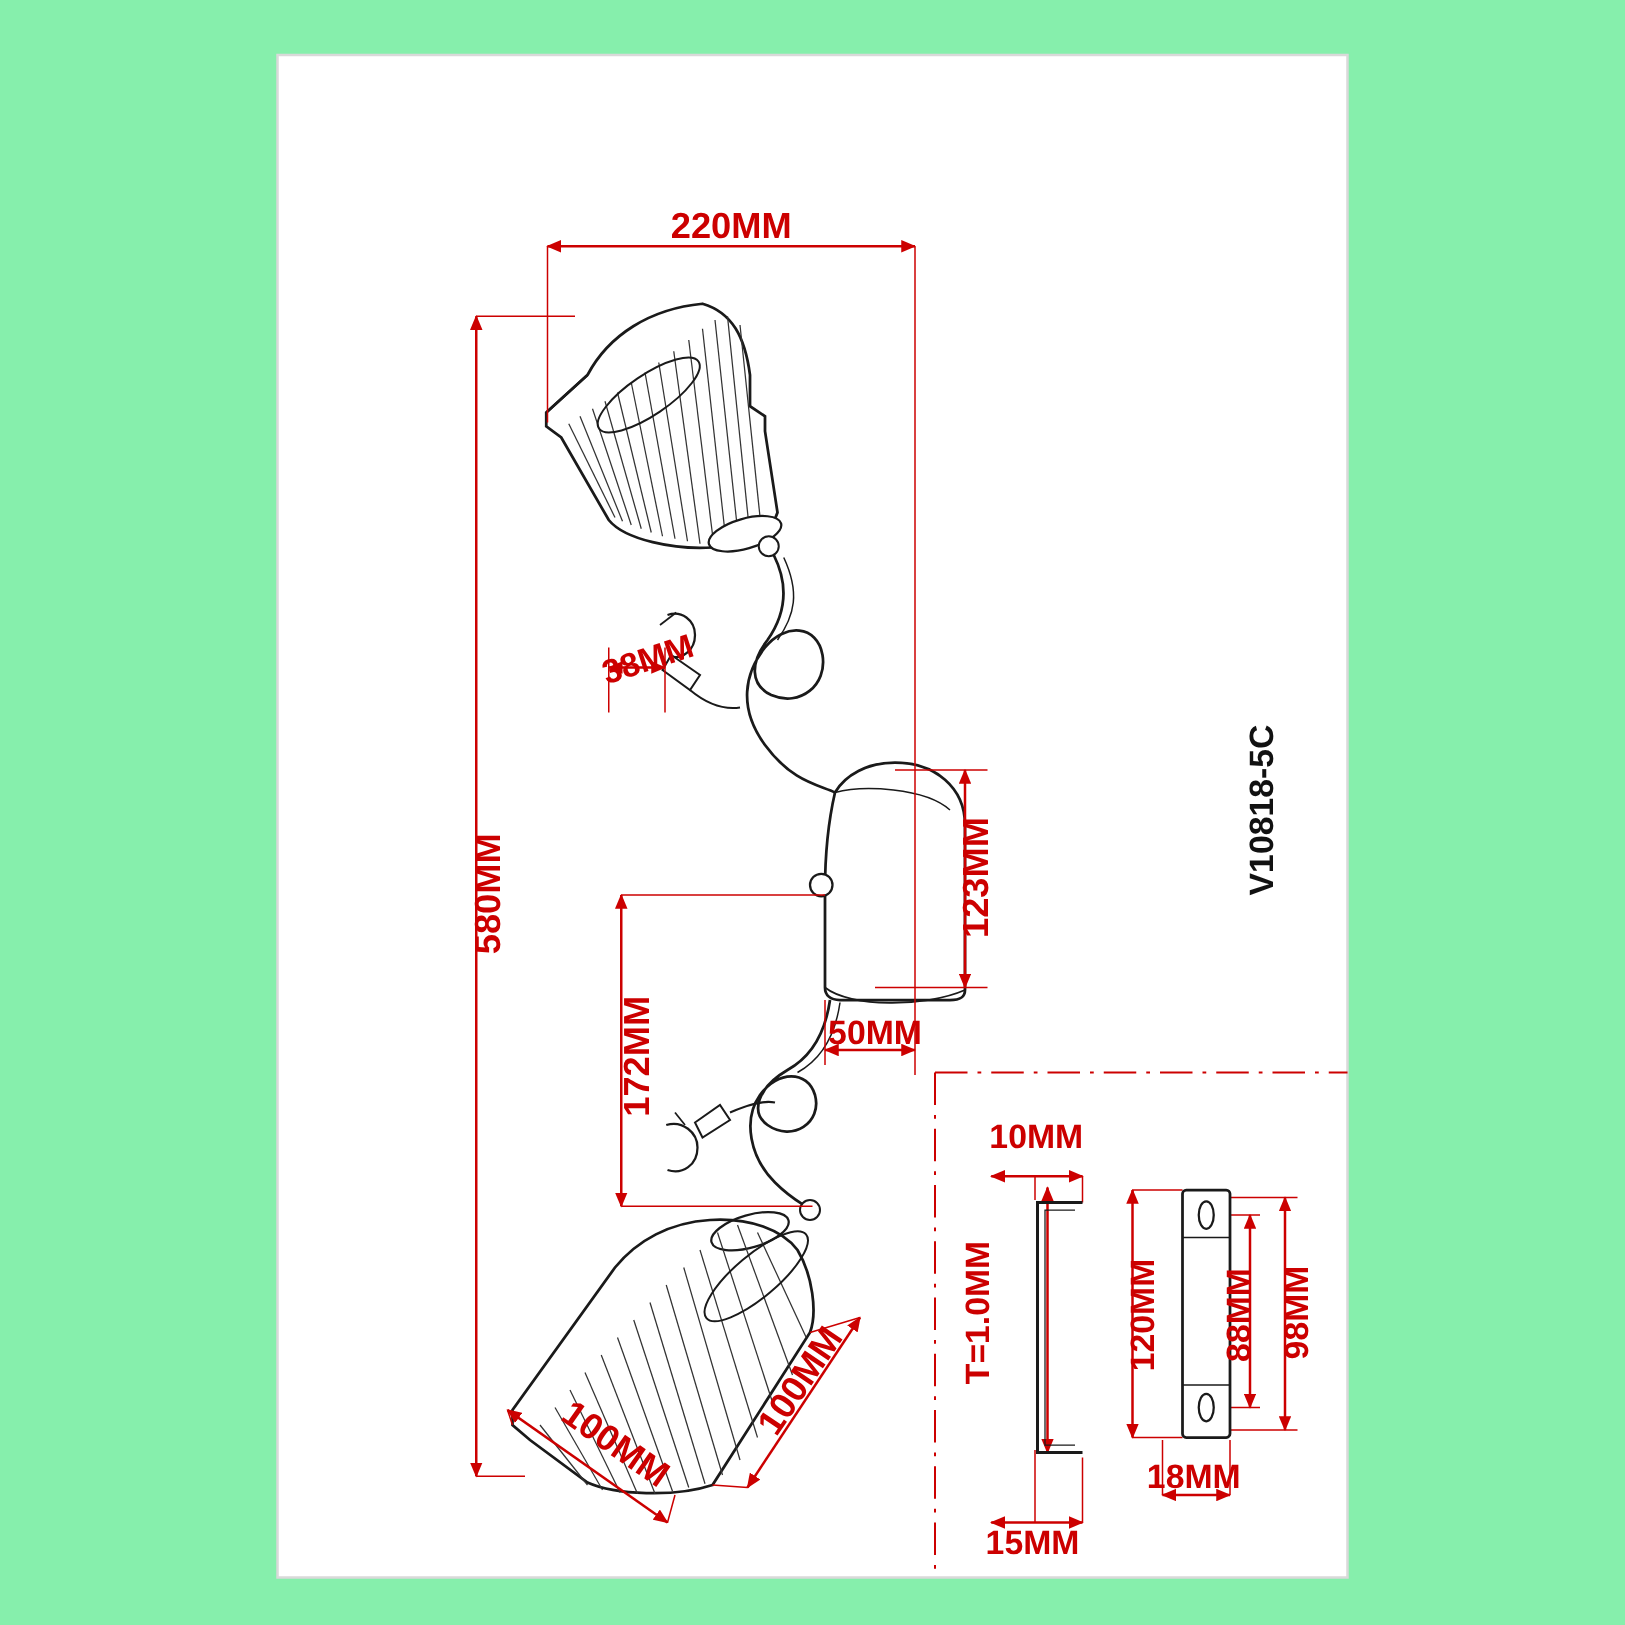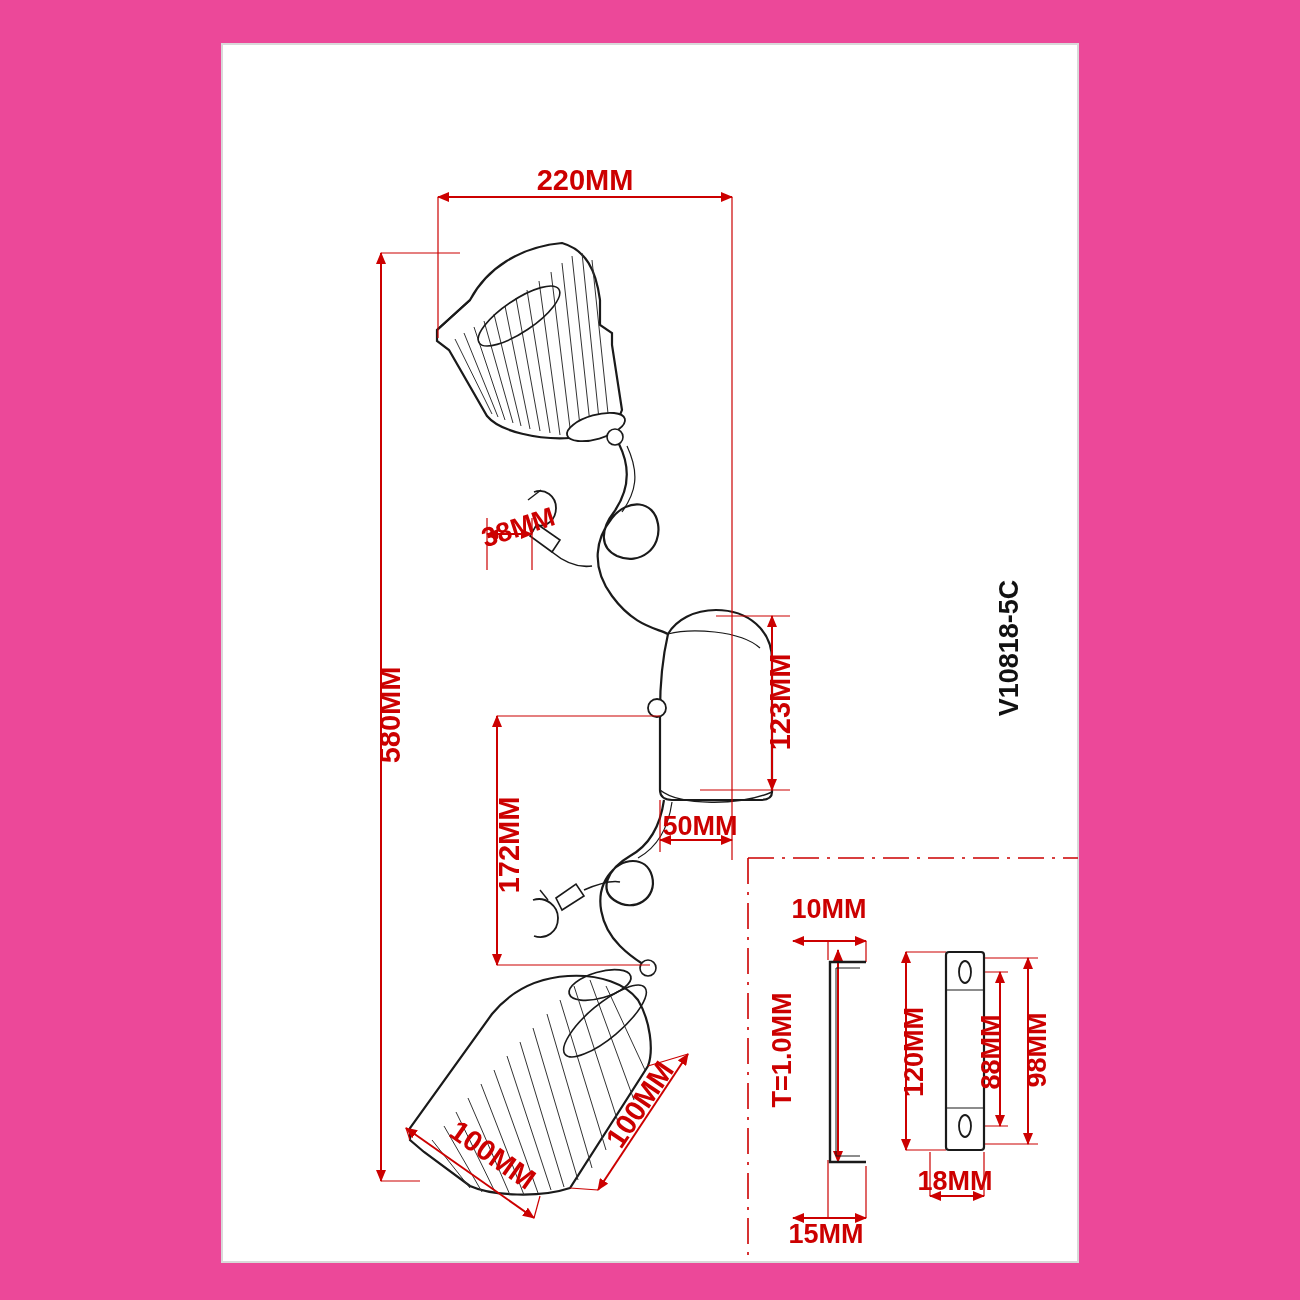--- a/index.html
+++ b/index.html
@@ -10,21 +10,21 @@
   body {
     width: 1300px;
     height: 1300px;
     font-family: "Liberation Sans", sans-serif;
     overflow: hidden;
   }
   #sheet {
     position: relative;
     width: 1300px;
     height: 1300px;
-    background: #ec4899;
+    background: #86efac;
   }
   #drawing {
     position: absolute;
     left: 0;
     top: 0;
   }
   .dim-text {
     font-family: "Liberation Sans", sans-serif;
     font-weight: bold;
     fill: #cc0000;

